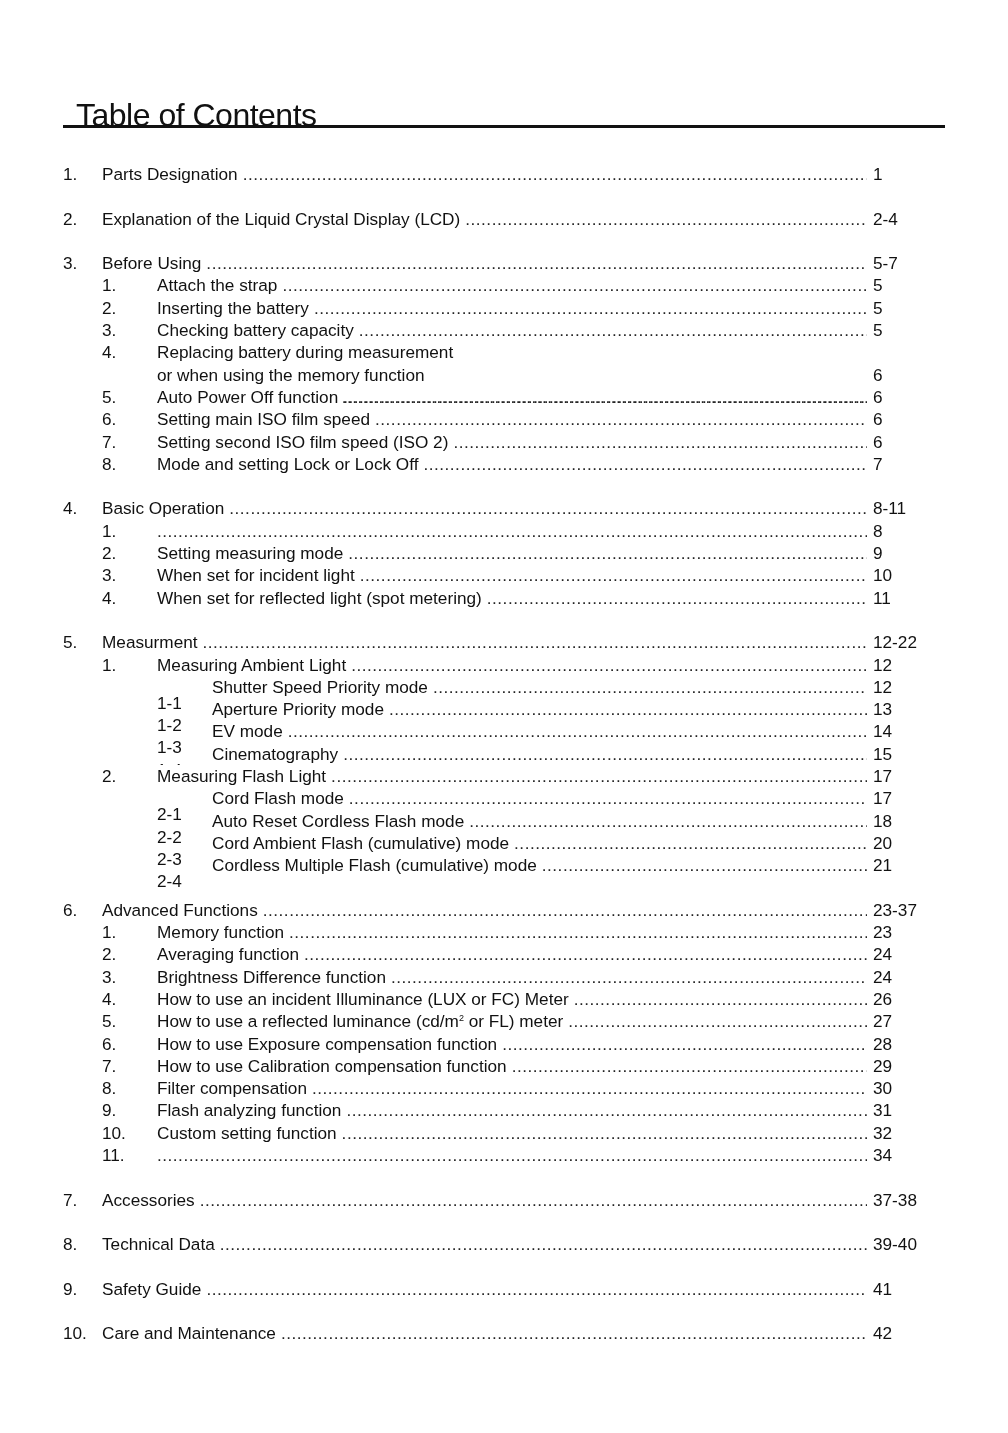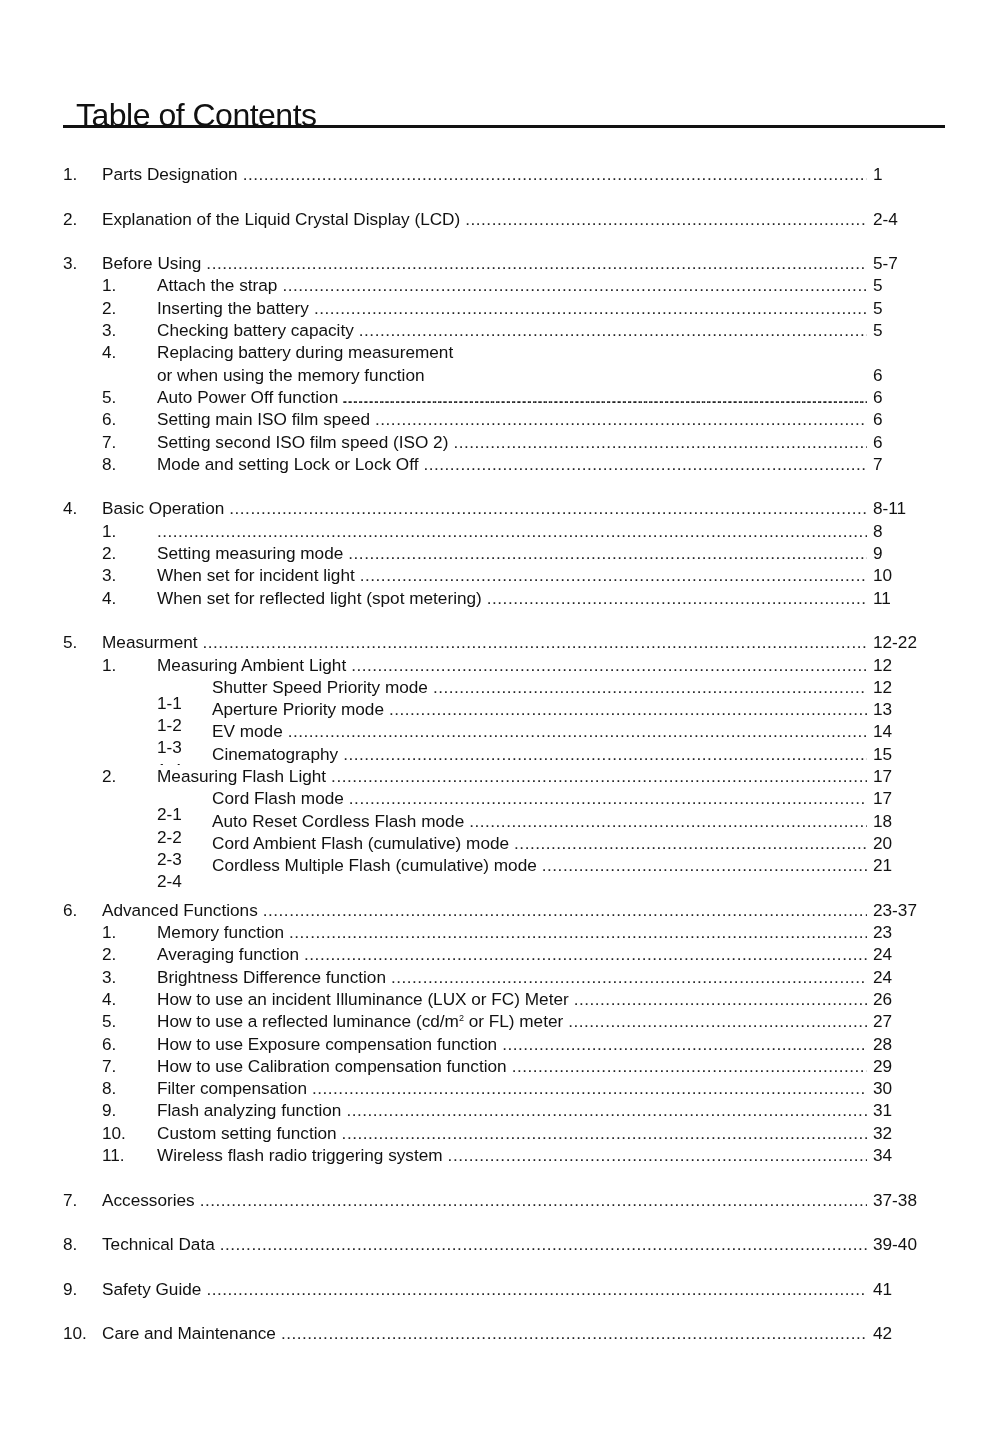--- a/index.html
+++ b/index.html
@@ -335,21 +335,20 @@
       <span class="num">10.</span>
       <span class="txt-wrap">
         <span class="txt">Custom setting function</span>
         <span class="leader">........................................................................................................................................................................................................................................</span>
       </span>
       <span class="page">32</span>
     </div>
     <div class="row lvl1">
       <span class="num">11.</span>
       <span class="txt-wrap">
-        <span class="txt">Wireless flash radio triggering system</span>
         <span class="leader">........................................................................................................................................................................................................................................</span>
       </span>
       <span class="page">34</span>
     </div>
     <div class="row lvl0 gap">
       <span class="num">7.</span>
       <span class="txt-wrap">
         <span class="txt">Accessories</span>
         <span class="leader">........................................................................................................................................................................................................................................</span>
       </span>

